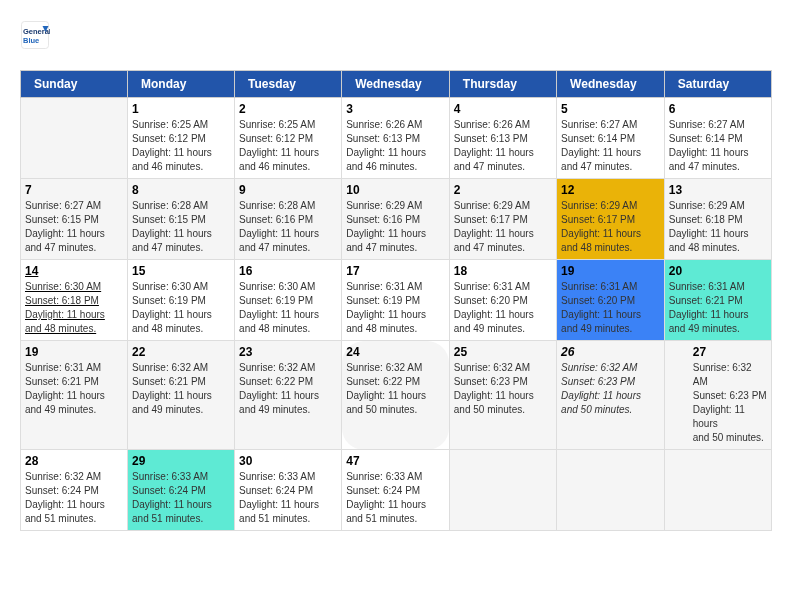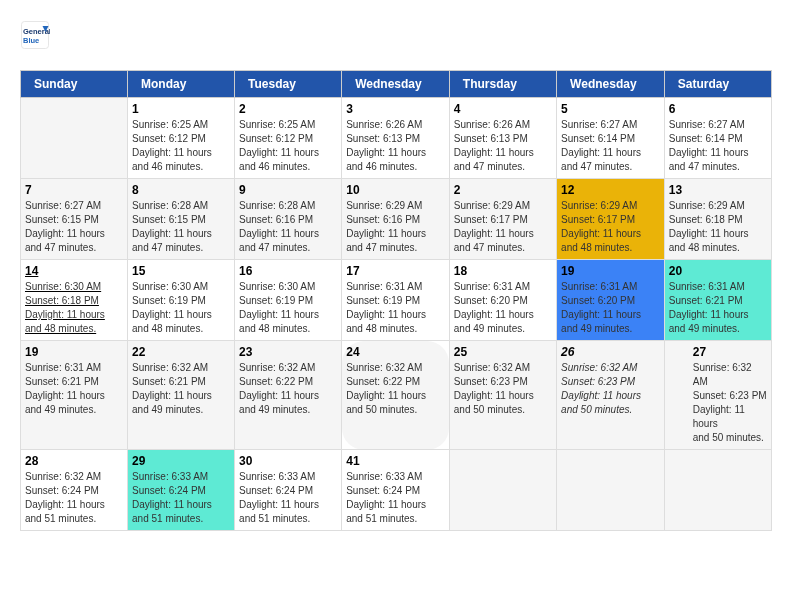--- a/index.html
+++ b/index.html
@@ -331,21 +331,21 @@
 and 51 minutes.</div>
         </td>
         <td style="background: rgb(255, 255, 255); margin-top: 40px;">
           <span class="day-number">30</span>
           <div class="day-info" style="white-space: pre-wrap;">Sunrise: 6:33 AM
 Sunset: 6:24 PM
 Daylight: 11 hours
 and 51 minutes.</div>
         </td>
         <td style="background: rgb(255, 255, 255);">
-          <span class="day-number">41</span>
+          <span class="day-number">47</span>
           <div class="day-info" style="white-space: pre-wrap;">Sunrise: 6:33 AM
 Sunset: 6:24 PM
 Daylight: 11 hours
 and 51 minutes.</div>
         </td>
         <td class="empty-cell"></td>
         <td class="empty-cell"></td>
         <td class="empty-cell"></td>
       </tr>
     </tbody>

